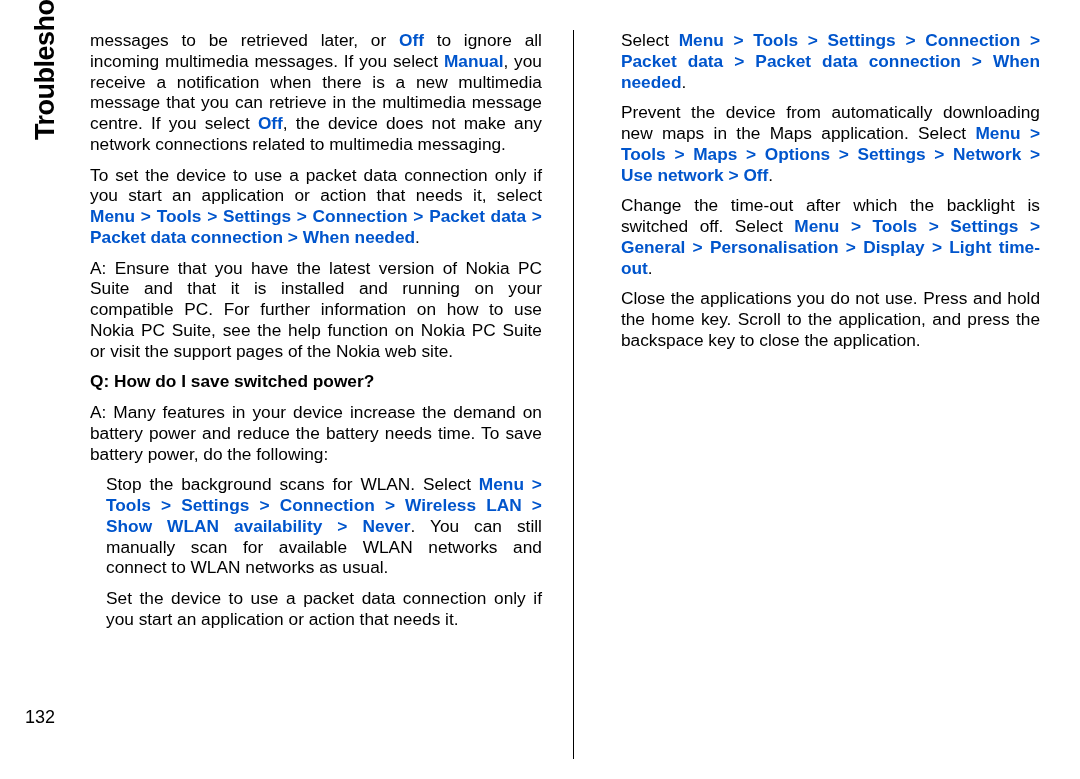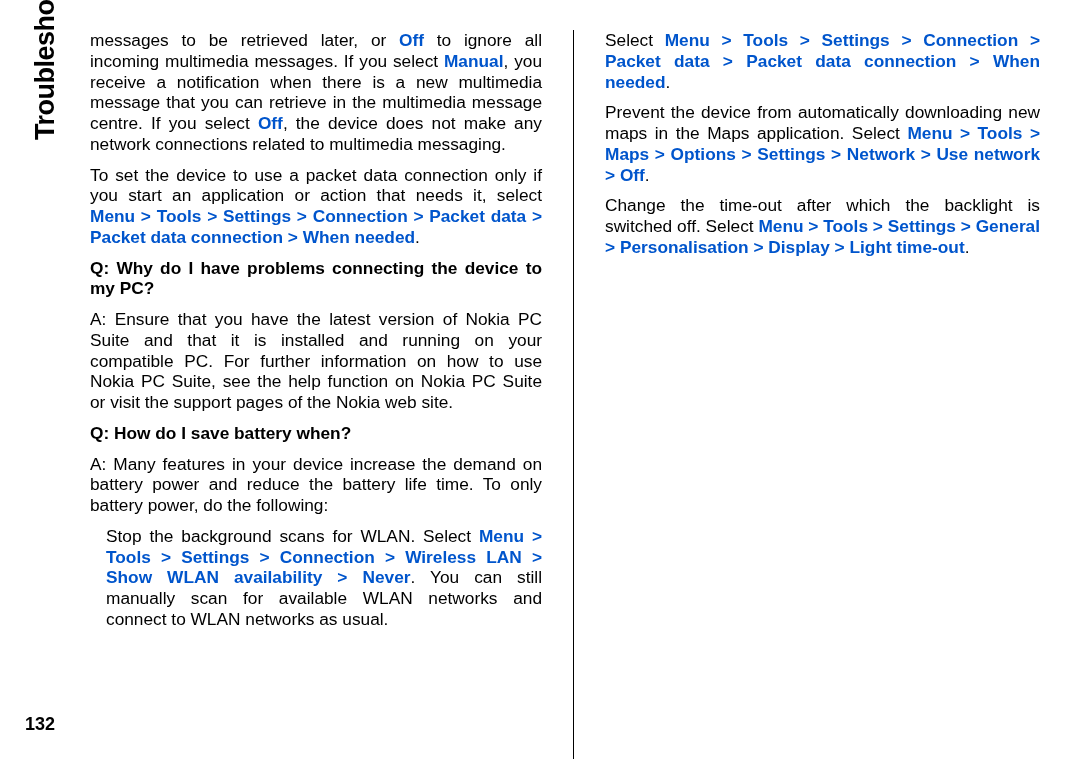--- a/index.html
+++ b/index.html
@@ -25,39 +25,39 @@
     transform: rotate(-90deg);
     transform-origin: left top;
     font-size: 27px;
     font-weight: bold;
     letter-spacing: -0.5px;
     white-space: nowrap;
   }
   .page-number {
     position: absolute;
     left: 25px;
-    bottom: 44px;
+    bottom: 51px;
     font-size: 18px;
-    font-weight: bold;
+    font-weight: normal;
   }
   .content {
     display: flex;
     gap: 16px;
     margin-left: 30px;
     height: 100%;
   }
   .column {
     width: 470px;
     font-size: 17.3px;
     line-height: 1.20;
     text-align: justify;
   }
   .column.left { padding-right: 15px; }
   .column.right {
-    padding-left: 15px;
+    padding-left: 31px;
     border-left: 1px solid #000;
   }
   .para { margin-bottom: 10px; }
   .indent { margin-left: 16px; }
   .gt { color: #0055cc; font-weight: bold; }
   .link {
     color: #0055cc;
     font-weight: bold;
   }
   .q { font-weight: bold; margin-bottom: 10px; }
@@ -74,41 +74,42 @@
     <div class="column left">
       <div class="para">
         <span>messages to be retrieved later, or </span><span class="link">Off</span><span> to ignore all incoming multimedia messages. If you select </span><span class="link">Manual</span><span>, you receive a notification when there is a new multimedia message that you can retrieve in the multimedia message centre. If you select </span><span class="link">Off</span><span>, the device does not make any network connections related to multimedia messaging.</span>
       </div>
 
       <div class="para">
         <span>To set the device to use a packet data connection only if you start an application or action that needs it, select </span><span class="link">Menu</span><span class="gt"> &gt; </span><span class="link">Tools</span><span class="gt"> &gt; </span><span class="link">Settings</span><span class="gt"> &gt; </span><span class="link">Connection</span><span class="gt"> &gt; </span><span class="link">Packet data</span><span class="gt"> &gt; </span><span class="link">Packet data connection</span><span class="gt"> &gt; </span><span class="link">When needed</span><span>.</span>
       </div>
 
 
-      <div class="q para">Q: Why do I have problems connecting the device to my PC?</div>
       <div class="para">A: Ensure that you have the latest version of Nokia PC Suite and that it is installed and running on your compatible PC. For further information on how to use Nokia PC Suite, see the help function on Nokia PC Suite or visit the support pages of the Nokia web site.</div>
 
-      <div class="q para">Q: How do I save battery when?</div>
-      <div class="para">A: Many features in your device increase the demand on battery power and reduce the battery life time. To only battery power, do the following:</div>
+      <div class="q para">Q: How do I save switched power?</div>
+      <div class="para">A: Many features in your device increase the demand on battery power and reduce the battery needs time. To save battery power, do the following:</div>
 
 
       <div class="para indent">
         <span>Stop the background scans for WLAN. Select </span><span class="link">Menu</span><span class="gt"> &gt; </span><span class="link">Tools</span><span class="gt"> &gt; </span><span class="link">Settings</span><span class="gt"> &gt; </span><span class="link">Connection</span><span class="gt"> &gt; </span><span class="link">Wireless LAN</span><span class="gt"> &gt; </span><span class="link">Show WLAN availability</span><span class="gt"> &gt; </span><span class="link">Never</span><span>. You can still manually scan for available WLAN networks and connect to WLAN networks as usual.</span>
       </div>
 
+      <div class="para indent">Set the device to use a packet data connection only if you start an application or action that needs it.</div>
     </div>
 
     <div class="column right">
       <div class="para indent">
         <span>Select </span><span class="link">Menu</span><span class="gt"> &gt; </span><span class="link">Tools</span><span class="gt"> &gt; </span><span class="link">Settings</span><span class="gt"> &gt; </span><span class="link">Connection</span><span class="gt"> &gt; </span><span class="link">Packet data</span><span class="gt"> &gt; </span><span class="link">Packet data connection</span><span class="gt"> &gt; </span><span class="link">When needed</span><span>.</span>
       </div>
 
       <div class="para indent">
         <span>Prevent the device from automatically downloading new maps in the Maps application. Select </span><span class="link">Menu</span><span class="gt"> &gt; </span><span class="link">Tools</span><span class="gt"> &gt; </span><span class="link">Maps</span><span class="gt"> &gt; </span><span class="link">Options</span><span class="gt"> &gt; </span><span class="link">Settings</span><span class="gt"> &gt; </span><span class="link">Network</span><span class="gt"> &gt; </span><span class="link">Use network</span><span class="gt"> &gt; </span><span class="link">Off</span><span>.</span>
       </div>
 
       <div class="para indent">
         <span>Change the time-out after which the backlight is switched off. Select </span><span class="link">Menu</span><span class="gt"> &gt; </span><span class="link">Tools</span><span class="gt"> &gt; </span><span class="link">Settings</span><span class="gt"> &gt; </span><span class="link">General</span><span class="gt"> &gt; </span><span class="link">Personalisation</span><span class="gt"> &gt; </span><span class="link">Display</span><span class="gt"> &gt; </span><span class="link">Light time-out</span><span>.</span>
       </div>
 
+      <div class="para indent">Close the applications you do not use. Press and hold the home key. Scroll to the application, and press the backspace key to close the application.</div>
     </div>
   </div>
 </div>
 
 </body></html>

